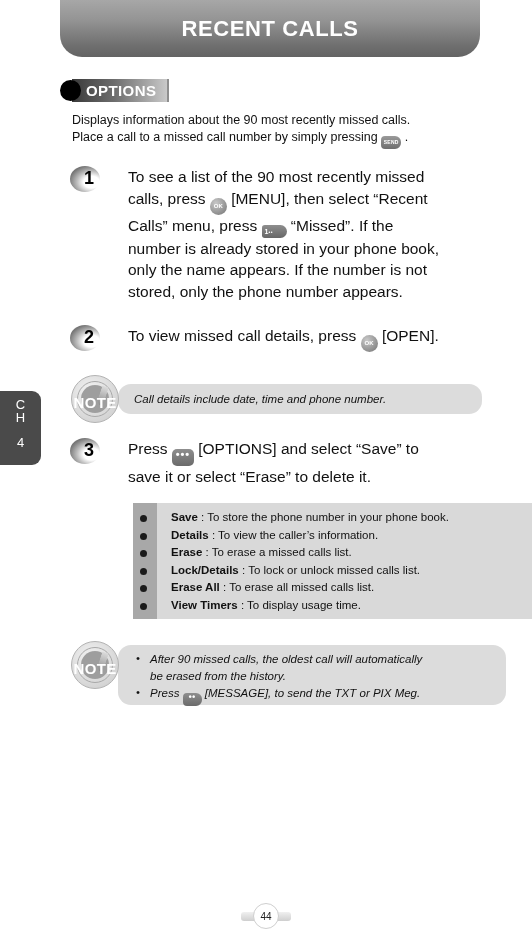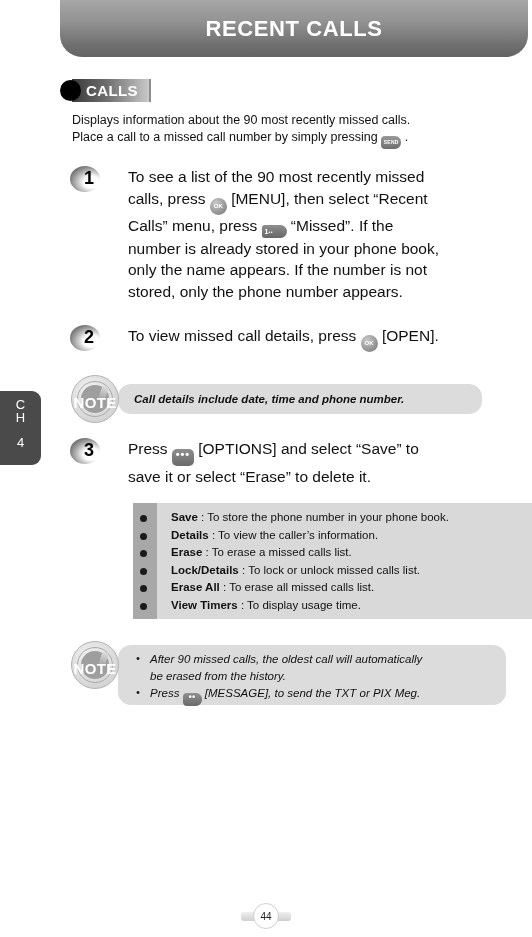--- a/index.html
+++ b/index.html
@@ -14,21 +14,21 @@
     position: relative;
     overflow: hidden;
     -webkit-font-smoothing: antialiased;
   }
 
   
   .header-bar {
     position: absolute;
     left: 60px;
     top: 0;
-    width: 468px;
+    width: 420px;
     height: 57px;
     border-radius: 0 0 22px 22px;
     background: linear-gradient(to bottom, #a7a7a7 0%, #949494 35%, #6f6f6f 80%, #636363 100%);
     box-sizing: border-box;
   }
   .header-title {
     position: absolute;
     left: 0;
     right: 0;
     top: 16px;
@@ -262,21 +262,20 @@
     color: #ffffff;
     letter-spacing: 0.3px;
     z-index: 3;
   }
   .note-text-body {
     position: absolute;
     font-style: italic;
     font-size: 11.5px;
     line-height: 17px;
     color: #111111;
-    font-weight: bold;
   }
   .note-list { margin: 0; padding: 0; list-style: none; }
   .note-list li {
     position: relative;
     padding-left: 14px;
     font-style: italic;
     font-size: 11.5px;
     line-height: 17px;
     color: #111111;
   }
@@ -372,21 +371,21 @@
 </div>
 
 <div class="chapter-tab">
   <span class="ch-letter">C</span>
   <span class="ch-letter">H</span>
   <span class="ch-num">4</span>
 </div>
 
 <div class="missed-badge">
   <span class="missed-dot"></span>
-  <span class="missed-label">CALLS</span>
+  <span class="missed-label">OPTIONS</span>
 </div>
 
 <div class="intro">
   <span class="line">Displays information about the 90 most recently missed calls.</span>
   <span class="line"><span>Place a call to a missed call number by simply pressing</span>&nbsp;<span class="key key-send">SEND</span>&nbsp;<span>.</span></span>
 </div>
 
 <div class="step" style="left:70px; top:166px; width:455px;">
   <div class="step-num">
     <span class="ball"></span>

